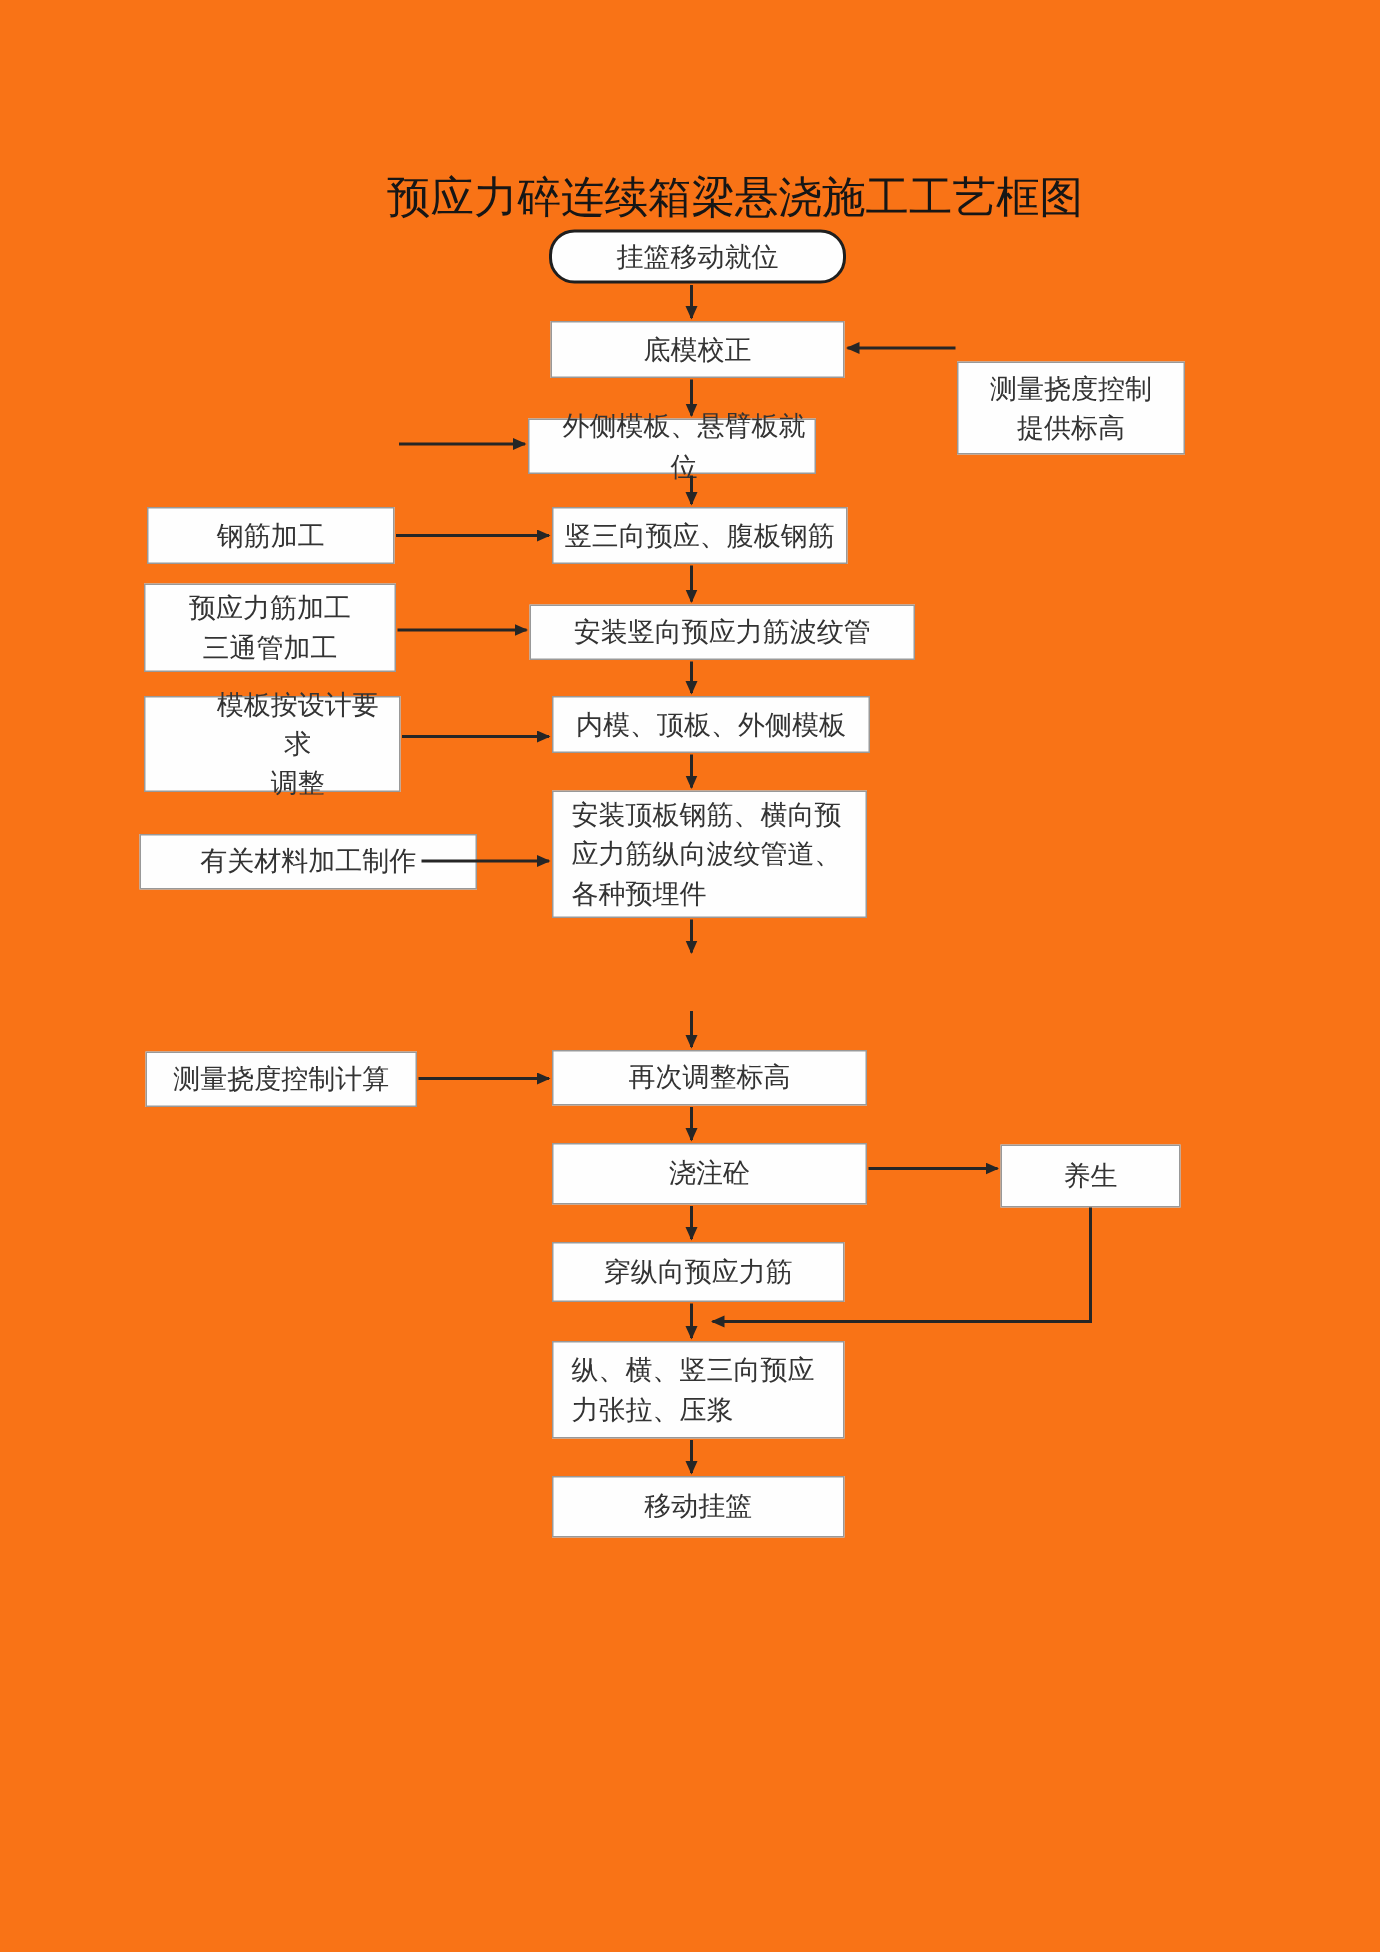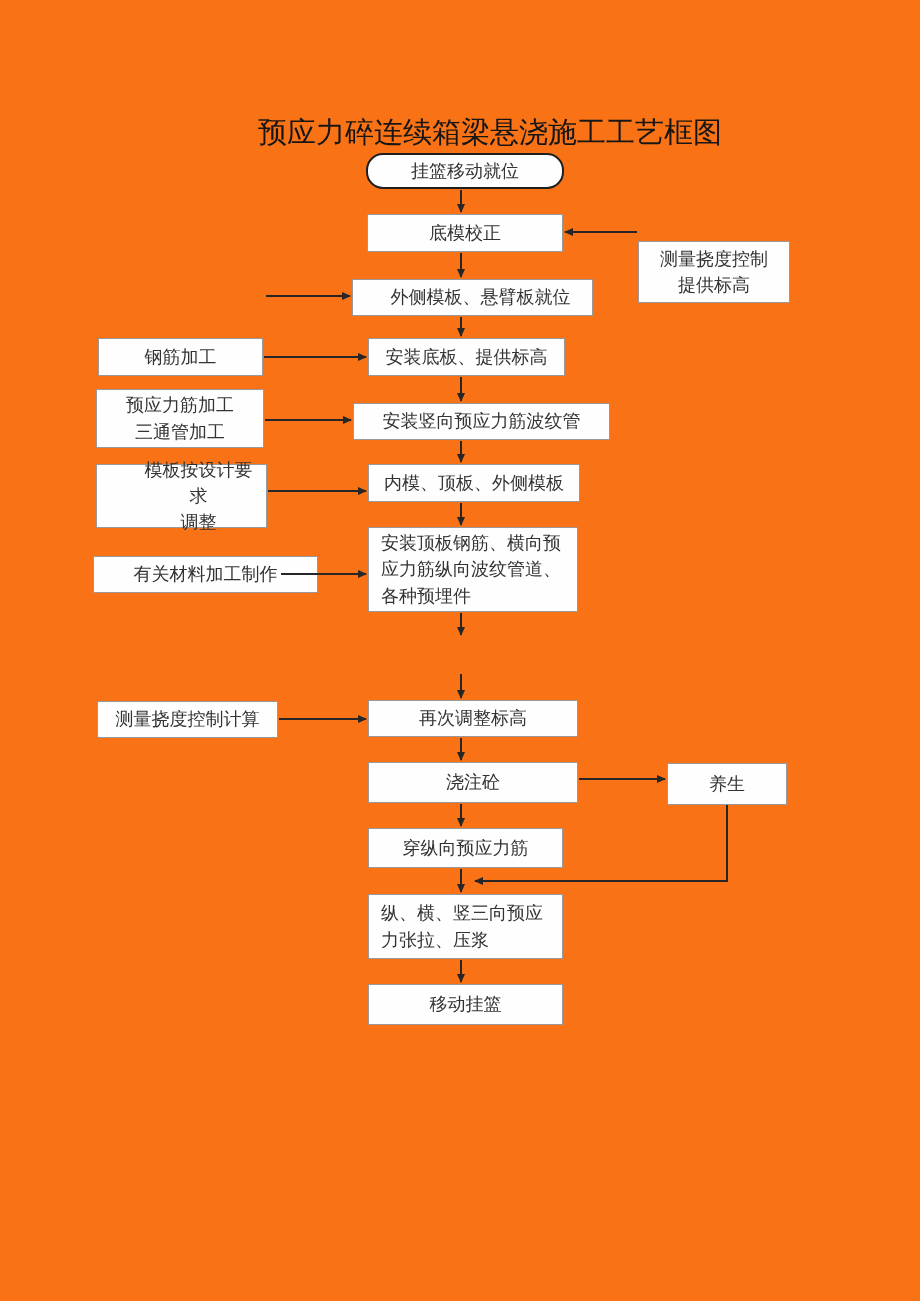--- a/index.html
+++ b/index.html
@@ -24,22 +24,22 @@
 </style>
 </head>
 <body>
 
 <div class="canvas">
 
   <div class="title">预应力碎连续箱梁悬浇施工工艺框图</div>
 
   <div class="node em" style="left:366px;top:153px;width:198px;height:36px;border-radius:17px;">挂篮移动就位</div>
   <div class="node" style="left:367px;top:214px;width:196px;height:38px;">底模校正</div>
-  <div class="node" style="left:352px;top:279px;width:241px;height:37px;padding-left:22px;">外侧模板、悬臂板就位</div>
-  <div class="node" style="left:368px;top:338px;width:197px;height:38px;">安装底板、提供标高</div>
+  <div class="node" style="left:352px;top:279px;width:192px;height:37px;padding-left:22px;">外侧模板、悬臂板就位</div>
+  <div class="node" style="left:368px;top:338px;width:197px;height:38px;">竖三向预应、腹板钢筋</div>
   <div class="node" style="left:353px;top:403px;width:257px;height:37px;">安装竖向预应力筋波纹管</div>
   <div class="node" style="left:368px;top:464px;width:212px;height:38px;">内模、顶板、外侧模板</div>
   <div class="node left-text" style="left:368px;top:527px;width:210px;height:85px;">安装顶板钢筋、横向预
 应力筋纵向波纹管道、
 各种预埋件</div>
   <div class="node" style="left:368px;top:700px;width:210px;height:37px;">再次调整标高</div>
   <div class="node" style="left:368px;top:762px;width:210px;height:41px;">浇注砼</div>
   <div class="node" style="left:368px;top:828px;width:195px;height:40px;">穿纵向预应力筋</div>
   <div class="node left-text" style="left:368px;top:894px;width:195px;height:65px;">纵、横、竖三向预应
 力张拉、压浆</div>

